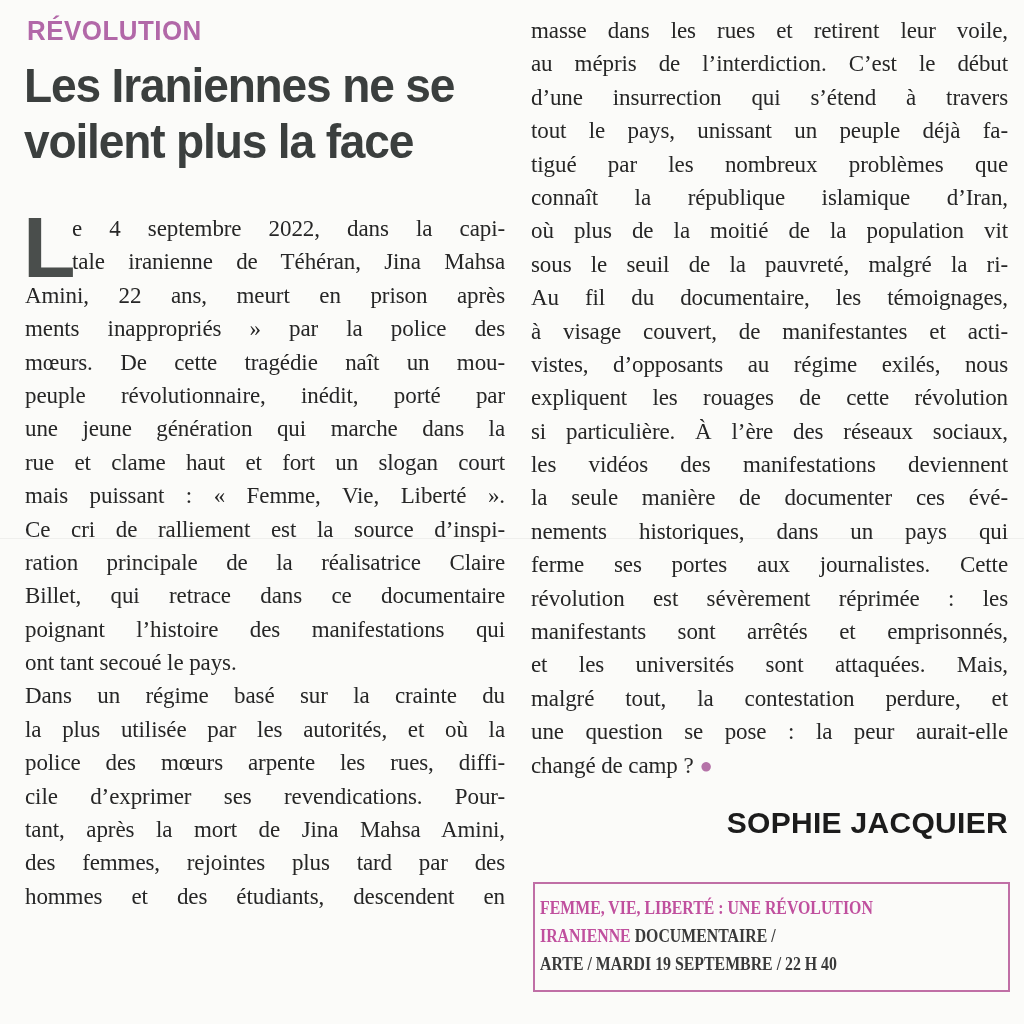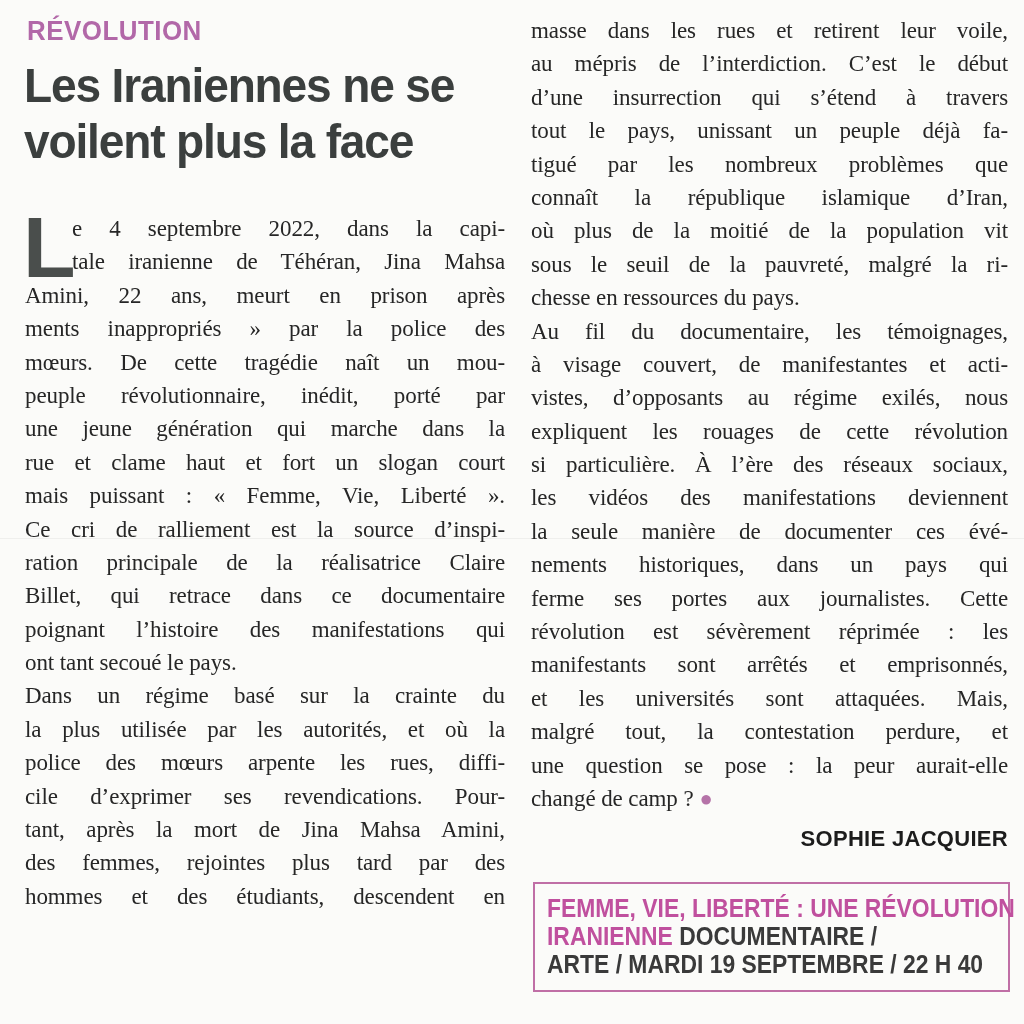--- a/index.html
+++ b/index.html
@@ -44,33 +44,33 @@
   .dropcap{
     position:absolute;left:-2px;top:4px;
     font-family:"Liberation Sans", sans-serif;
     font-weight:700;font-size:86px;line-height:62px;
     color:#4a4e4c;
   }
 
   .endmark{color:#b573a8;font-size:22px;padding-left:6px;}
 
   .byline{
-    position:absolute;left:531px;top:826px;width:477px;
+    position:absolute;left:531px;top:806px;width:477px;
     text-align:right;
     font-family:"Liberation Sans", sans-serif;
-    font-weight:700;font-size:22px;color:#1c1c1c;letter-spacing:.3px;
+    font-weight:700;font-size:30px;color:#1c1c1c;letter-spacing:.3px;
   }
 
   .progbox{
     position:absolute;left:533px;top:882px;width:477px;
     box-sizing:border-box;
     border:2px solid #c06fa6;
-    padding:10px 12px 12px 12px;
-    font-family:Liberation Sans, sans-serif;
-    font-weight:700;font-size:26px;line-height:28px;
+    padding:10px 12px 12px 5px;
+    font-family:Liberation Serif, serif;
+    font-weight:700;font-size:18px;line-height:28px;
     color:#3a3a3a;
   }
   .progbox .pline{transform:scaleX(.88);transform-origin:left top;white-space:nowrap;}
   .pink{color:#c0509e;}
 
   .scanline{
     position:absolute;left:0;top:538px;width:1024px;height:1px;
     background:rgba(80,80,80,.07);
   }
 </style>
@@ -115,21 +115,20 @@
 
   <div class="col col-right">
     <div class="bl">masse dans les rues et retirent leur voile,</div>
     <div class="bl">au mépris de l’interdiction. C’est le début</div>
     <div class="bl">d’une insurrection qui s’étend à travers</div>
     <div class="bl">tout le pays, unissant un peuple déjà fa-</div>
     <div class="bl">tigué par les nombreux problèmes que</div>
     <div class="bl">connaît la république islamique d’Iran,</div>
     <div class="bl">où plus de la moitié de la population vit</div>
     <div class="bl">sous le seuil de la pauvreté, malgré la ri-</div>
-    <div class="bl end">chesse en ressources du pays.</div>
     <div class="bl">Au fil du documentaire, les témoignages,</div>
     <div class="bl">à visage couvert, de manifestantes et acti-</div>
     <div class="bl">vistes, d’opposants au régime exilés, nous</div>
     <div class="bl">expliquent les rouages de cette révolution</div>
     <div class="bl">si particulière. À l’ère des réseaux sociaux,</div>
     <div class="bl">les vidéos des manifestations deviennent</div>
     <div class="bl">la seule manière de documenter ces évé-</div>
     <div class="bl">nements historiques, dans un pays qui</div>
     <div class="bl">ferme ses portes aux journalistes. Cette</div>
     <div class="bl">révolution est sévèrement réprimée : les</div>

